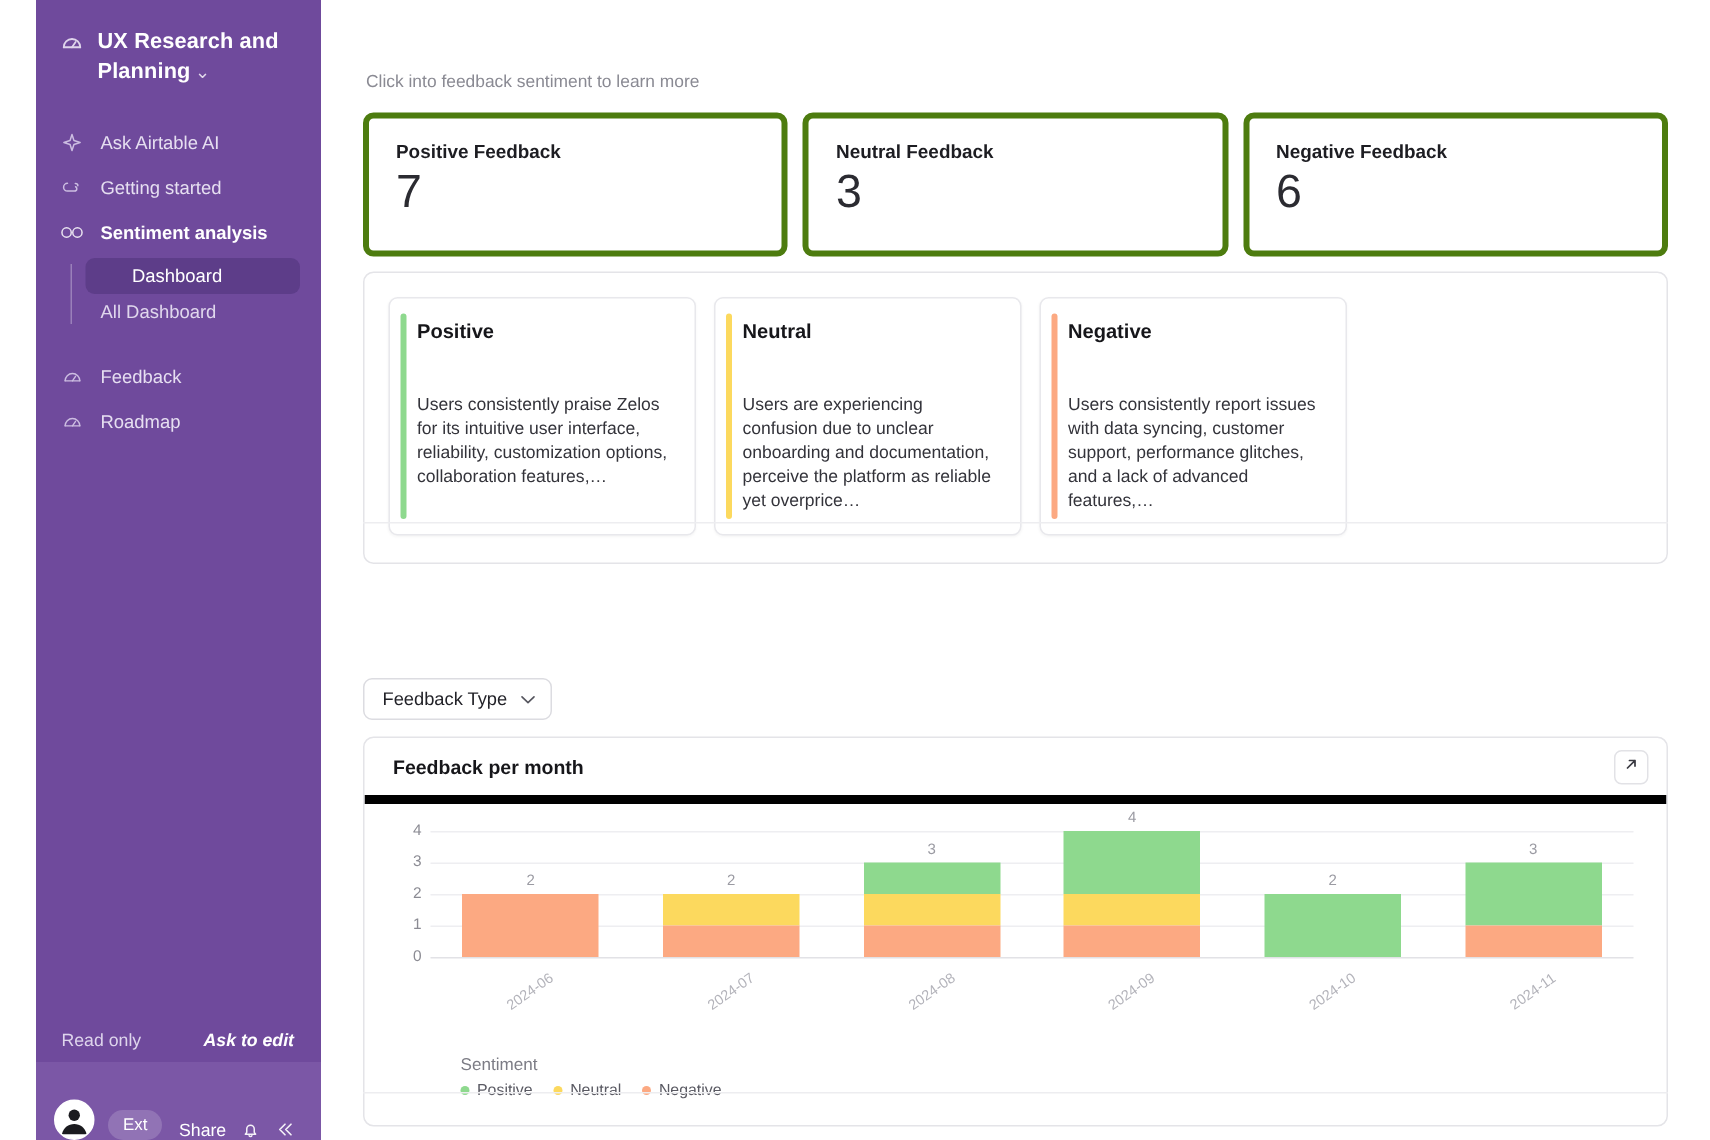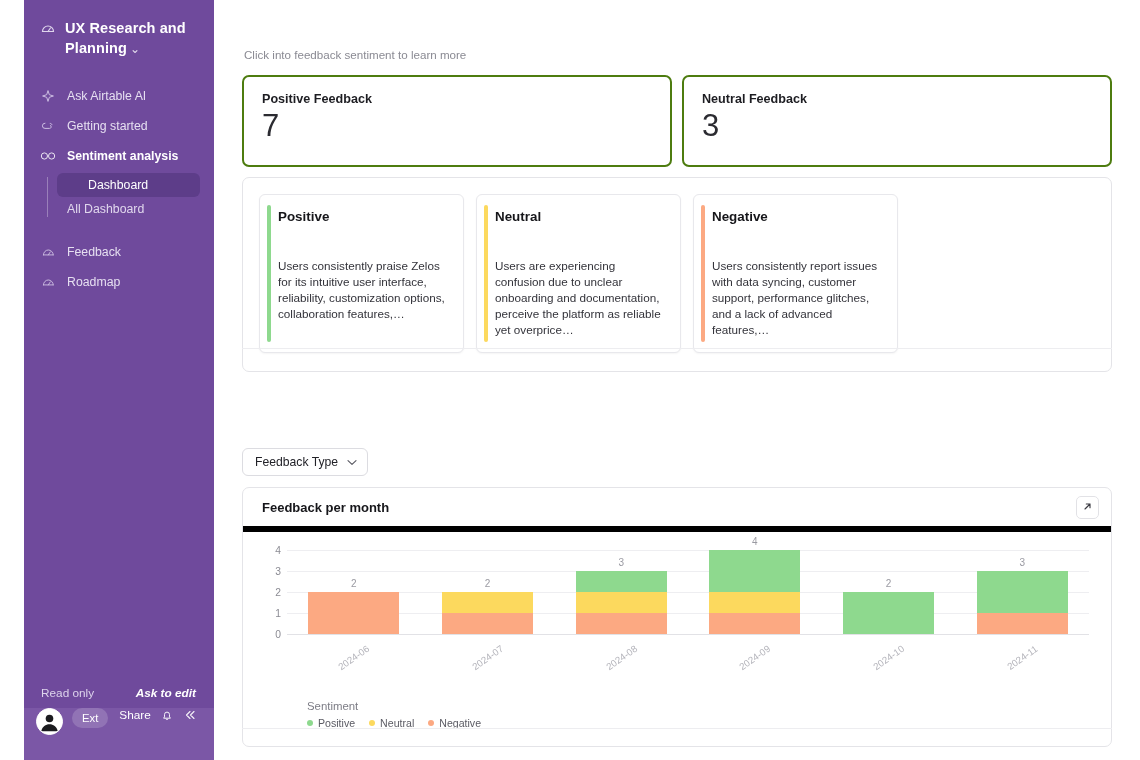--- a/index.html
+++ b/index.html
@@ -64,21 +64,21 @@
     display: flex; align-items: center; justify-content: space-between;
     padding: 0 18px 0 17px; height: 30px;
     font-size: 11.8px;
   }
   .sb-readonly .ro { color: #ded5ec; }
   .sb-readonly .ask { color: #ffffff; font-weight: bold; cursor: pointer; font-style: italic; }
 
   .sb-bottom {
     position: absolute; left: 0; right: 0; bottom: 0; height: 52px;
     background: #7b57a6;
-    display: flex; align-items: flex-start; gap: 9px;
+    display: flex; align-items: flex-end; gap: 9px;
     padding: 0 11px 0 12px;
   }
   .avatar {
     width: 27px; height: 27px; border-radius: 50%;
     background: #ffffff; border: 1.5px solid #ffffff;
     display: flex; align-items: center; justify-content: center;
     overflow: hidden; flex: 0 0 27px; cursor: pointer;
   }
   .ext-pill {
     background: rgba(255,255,255,.17); color: #ffffff;
@@ -96,21 +96,21 @@
     color: #8a8a93; font-size: 11.6px;
     padding: 48px 0 0 30px;
   }
 
   .stats-row {
     display: flex; gap: 10px;
     margin: 14px 28px 0 28px;
   }
   .stat-card {
     flex: 1 1 0; background: #ffffff;
-    border: 2px solid #4d7c0f; border-radius: 7px;
+    border: 4px solid #4d7c0f; border-radius: 7px;
     padding: 15px 18px 20px 18px; min-height: 78px;
     cursor: pointer;
   }
   .stat-label { font-size: 12.6px; color: #1d1d22; font-weight: 600; }
   .stat-value { font-size: 31px; color: #2b2b31; font-weight: 400; line-height: 38px; margin-top: 1px; letter-spacing: -.5px; }
 
   .sentiment-panel {
     margin: 10px 28px 0 28px;
     border: 1px solid #e4e4e8; border-radius: 7px;
     background: #ffffff;
@@ -314,20 +314,24 @@
 
     <div class="stats-row">
       <div class="stat-card">
         <div class="stat-label">Positive Feedback</div>
         <div class="stat-value">7</div>
       </div>
       <div class="stat-card">
         <div class="stat-label">Neutral Feedback</div>
         <div class="stat-value">3</div>
       </div>
+      <div class="stat-card">
+        <div class="stat-label">Negative Feedback</div>
+        <div class="stat-value">6</div>
+      </div>
     </div>
 
     <div class="sentiment-panel">
       <div class="sent-card">
         <div class="sent-bar" style="background:#8ED98E"></div>
         <div class="sent-title">Positive</div>
         <div class="sent-text">Users consistently praise Zelos for its intuitive user interface, reliability, customization options, collaboration features,…</div>
       </div>
       <div class="sent-card">
         <div class="sent-bar" style="background:#FCD95E"></div>

